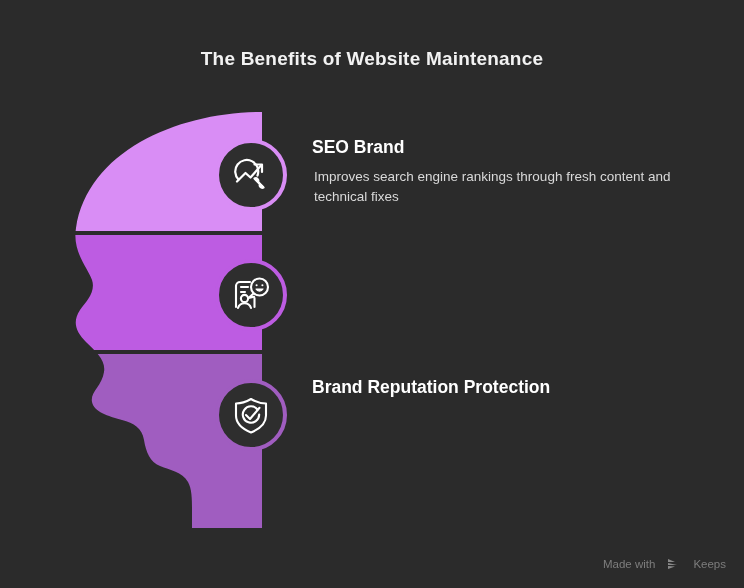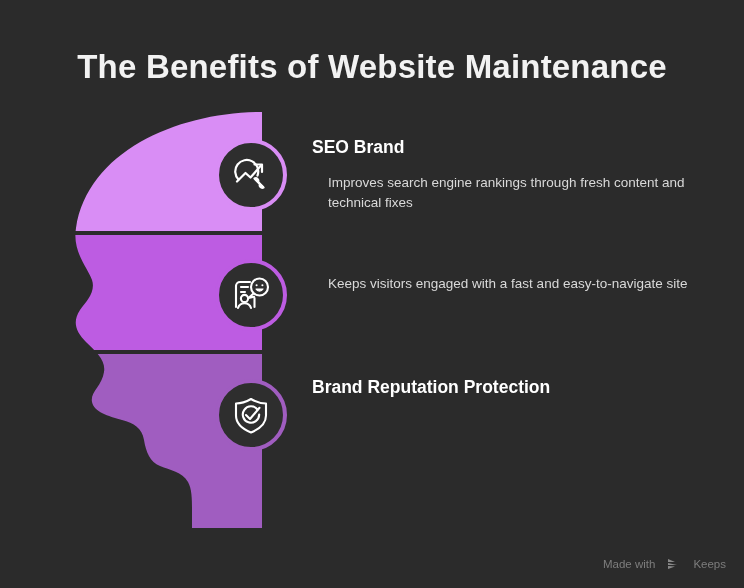--- a/index.html
+++ b/index.html
@@ -20,21 +20,21 @@
     height: 588px;
     background: #2b2b2b;
   }
   .title {
     position: absolute;
     left: 0;
     top: 48px;
     width: 744px;
     text-align: center;
     color: #f2f2f2;
-    font-size: 33px;
+    font-size: 19px;
     font-weight: bold;
     letter-spacing: 0.2px;
   }
   .head-art {
     position: absolute;
     left: 30px;
     top: 110px;
     width: 260px;
     height: 420px;
   }
@@ -55,21 +55,21 @@
     color: #ffffff;
     font-size: 17.5px;
     font-weight: bold;
     margin: 0 0 10px 0;
     line-height: 1.1;
   }
   .item-desc {
     color: #d9d9d9;
     font-size: 13.5px;
     line-height: 1.45;
-    margin: 16px;
+    margin: 2px;
     max-width: 372px;
   }
   .icon-badge {
     position: absolute;
     width: 72px;
     height: 72px;
     border-radius: 50%;
     background: #2e2e2e;
     display: flex;
     align-items: center;
@@ -180,21 +180,20 @@
   </div>
 
   <div class="items">
 
     <div class="item item-1">
       <p class="item-heading">SEO Brand</p>
       <p class="item-desc">Improves search engine rankings through fresh content and technical fixes</p>
     </div>
 
     <div class="item item-2">
-      <p class="item-desc">Keeps visitors engaged with a fast and easy-to-navigate site</p>
     </div>
 
     <div class="item item-3">
       <p class="item-heading">Brand Reputation Protection</p>
     </div>
 
   </div>
 
   <div class="watermark">
     <span>Made with</span>

